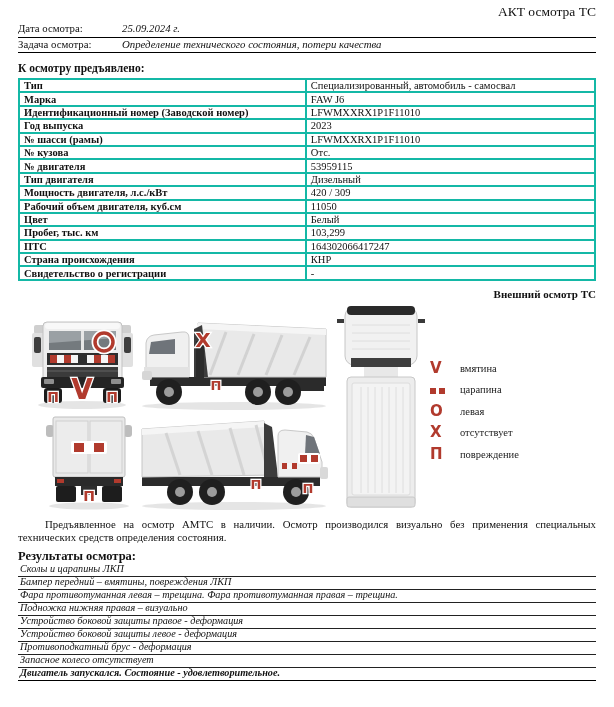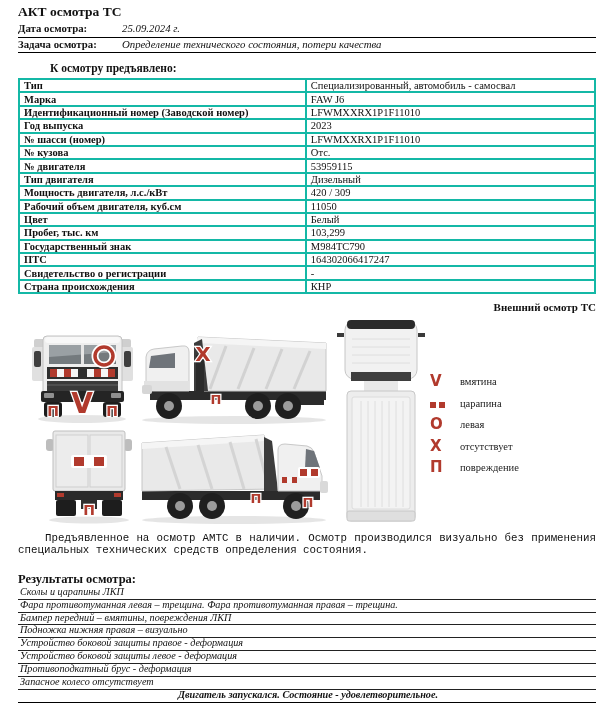--- a/index.html
+++ b/index.html
@@ -1,26 +1,26 @@
 <!DOCTYPE html>
 <html><head>
 <meta charset="utf-8">
 <style>
   html,body{margin:0;padding:0;background:#fff;}
   body{width:614px;height:707px;font-family:"Liberation Serif",serif;color:#111;overflow:hidden;}
   .page{padding:4px 18px 0 18px;}
 
-  .doc-title{text-align:left;font-weight:bold;font-size:13.5px;line-height:16px;}
+  .doc-title{text-align:right;font-weight:normal;font-size:13.5px;line-height:16px;}
 
   .meta{margin-top:2px;}
   .meta-row{display:flex;border-bottom:1.2px solid #000;padding:1px 0 2px 0;font-size:10.8px;line-height:11.5px;}
-  .meta-label{width:104px;flex-shrink:0;font-weight:bold;}
+  .meta-label{width:104px;flex-shrink:0;font-weight:normal;}
   .meta-value{font-style:italic;}
 
-  .section-heading{font-weight:bold;font-size:11.5px;line-height:13px;margin-top:9px;margin-left:32px;}
+  .section-heading{font-weight:bold;font-size:11.5px;line-height:13px;margin-top:9px;}
 
   table.vehicle{width:100%;border-collapse:collapse;margin-top:3px;font-size:10.5px;}
   table.vehicle td{border:2px solid #14b8a6;padding:0 4px;height:11.4px;line-height:11px;vertical-align:middle;}
   table.vehicle td.l{width:49.8%;font-weight:bold;}
 
   .insp-heading{text-align:right;font-weight:bold;font-size:11px;line-height:11.5px;margin-top:8px;}
 
   .truck-area{position:relative;height:214px;margin-top:1px;}
   .truck{position:absolute;}
   .tv-front{left:12px;top:8px;}
@@ -28,24 +28,24 @@
   .tv-top{left:318px;top:0;}
   .tv-rear{left:25px;top:110px;}
   .tv-side-r{left:118px;top:110px;}
 
   .legend{position:absolute;left:412px;top:56px;}
   .legend-row{display:flex;align-items:center;height:21.5px;}
   .legend-symbol{width:30px;color:#b13a2d;font-family:"DejaVu Sans",sans-serif;font-weight:bold;font-size:15px;line-height:15px;}
   .legend-label{font-size:10.5px;color:#222;}
   .sq{display:inline-block;width:6px;height:6px;background:#b13a2d;margin-right:3px;}
 
-  .note{font-size:10.8px;line-height:12.5px;text-align:justify;text-indent:27px;margin-top:3px;font-family:Liberation Mono, monospace;}
-  .results-heading{font-weight:bold;font-size:12.5px;line-height:15px;margin-top:15px;}
+  .note{font-size:10.8px;line-height:12.5px;text-align:justify;text-indent:27px;margin-top:3px;}
+  .results-heading{font-weight:bold;font-size:12.5px;line-height:15px;margin-top:6px;}
   .result-line{font-size:10.2px;font-style:italic;line-height:10.4px;padding:0 0 1.5px 2px;border-bottom:1px solid #222;}
-  .result-line.last{font-weight:bold;border-bottom:1.6px solid #000;text-align:center;}
+  .result-line.last{font-weight:bold;border-bottom:1.6px solid #000;}
 
   svg text.marker{font-family:"DejaVu Sans",sans-serif;font-weight:bold;fill:#b13a2d;stroke:#fff;stroke-width:2.5px;paint-order:stroke;text-anchor:middle;}
 </style>
 </head>
 <body>
 
 <div class="page">
 
   <div class="doc-title">АКТ осмотра ТС</div>
 
@@ -74,21 +74,21 @@
         </tr>
       <tr>
           <td class="l">Идентификационный номер (Заводской номер)</td>
           <td>LFWMXXRX1P1F11010</td>
         </tr>
       <tr>
           <td class="l">Год выпуска</td>
           <td>2023</td>
         </tr>
       <tr>
-          <td class="l">№ шасси (номер)</td>
+          <td class="l">№ шасси (рамы)</td>
           <td>LFWMXXRX1P1F11010</td>
         </tr>
       <tr>
           <td class="l">№ кузова</td>
           <td>Отс.</td>
         </tr>
       <tr>
           <td class="l">№ двигателя</td>
           <td>53959115</td>
         </tr>
@@ -106,34 +106,30 @@
         </tr>
       <tr>
           <td class="l">Цвет</td>
           <td>Белый</td>
         </tr>
       <tr>
           <td class="l">Пробег, тыс. км</td>
           <td>103,299</td>
         </tr>
       <tr>
-          <td class="l">Государственный знак</td>
-          <td>М984ТС790</td>
-        </tr>
-      <tr>
           <td class="l">ПТС</td>
           <td>164302066417247</td>
         </tr>
       <tr>
+          <td class="l">Страна происхождения</td>
+          <td>КНР</td>
+        </tr>
+      <tr>
           <td class="l">Свидетельство о регистрации</td>
           <td>-</td>
-        </tr>
-      <tr>
-          <td class="l">Страна происхождения</td>
-          <td>КНР</td>
         </tr>
     </tbody>
   </table>
 
   <div class="insp-heading">
     <div>Внешний осмотр ТС</div>
   </div>
 
   <div class="truck-area">
 
@@ -309,22 +305,22 @@
       </div>
     </div>
   </div>
 
   <div class="note">Предъявленное на осмотр АМТС в наличии. Осмотр производился визуально без применения специальных технических средств определения состояния.</div>
 
   <div class="results-heading">Результаты осмотра:</div>
 
   <div>
     <div class="result-line">Сколы и царапины ЛКП</div>
+    <div class="result-line">Бампер передний – вмятины, повреждения ЛКП</div>
     <div class="result-line">Фара противотуманная левая – трещина. Фара противотуманная правая – трещина.</div>
-    <div class="result-line">Бампер передний – вмятины, повреждения ЛКП</div>
     <div class="result-line">Подножка нижняя правая – визуально</div>
     <div class="result-line">Устройство боковой защиты правое - деформация</div>
     <div class="result-line">Устройство боковой защиты левое - деформация</div>
     <div class="result-line">Противоподкатный брус - деформация</div>
     <div class="result-line">Запасное колесо отсутствует</div>
     <div class="result-line last">Двигатель запускался. Состояние - удовлетворительное.</div>
   </div>
 
 </div>
 

